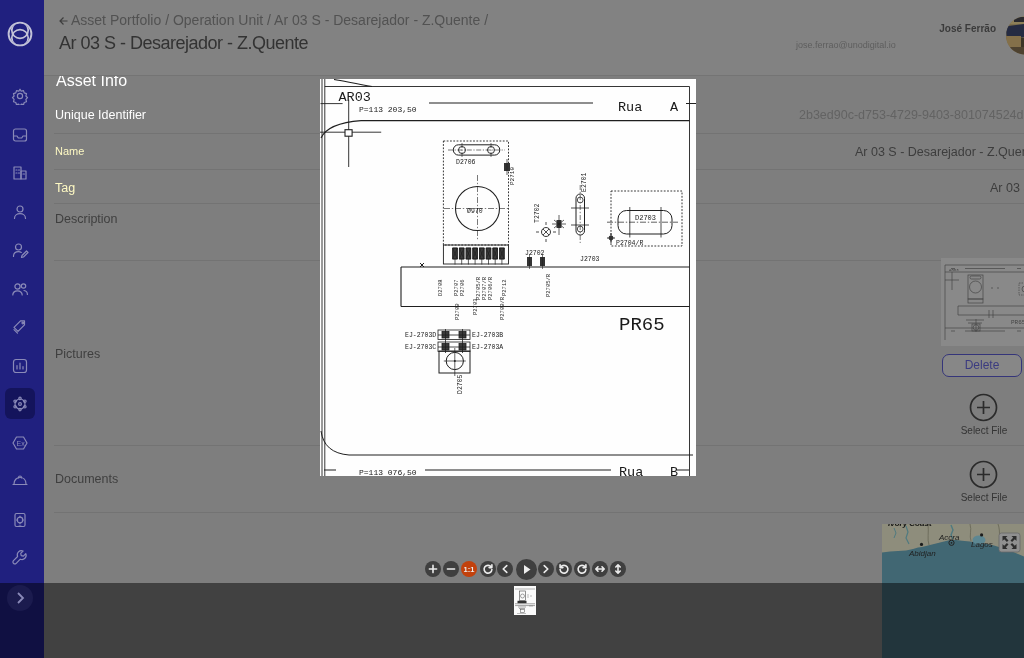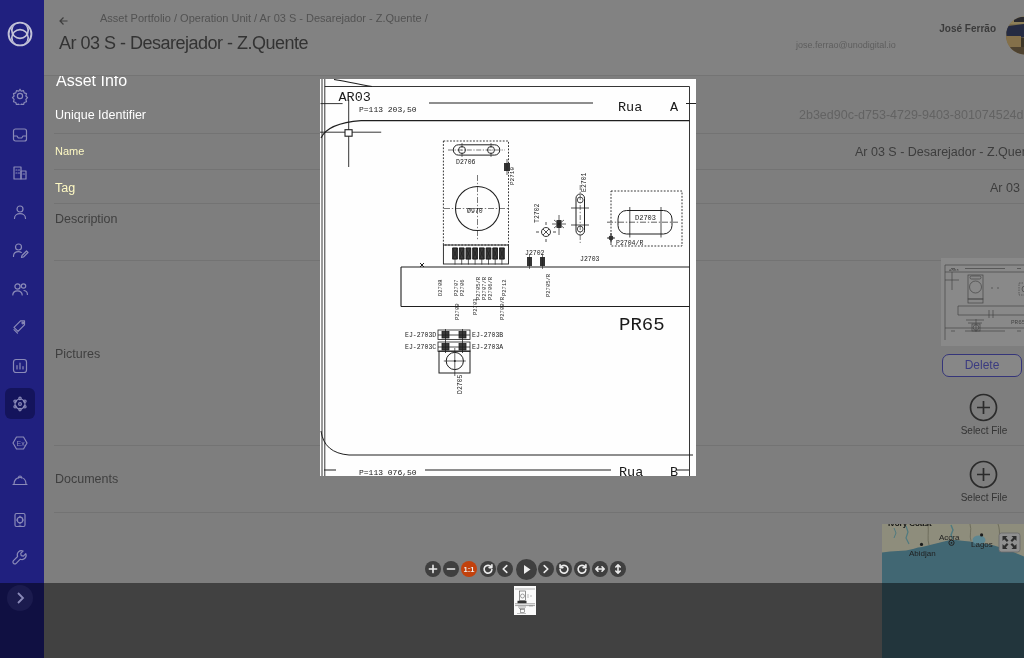--- a/index.html
+++ b/index.html
@@ -15,21 +15,21 @@
 <div class="abs" style="left:56px;top:72px;font-size:16px;color:#ffffff;">Asset Info</div>
 
 <div class="abs" style="left:44px;top:0;width:980px;height:76px;background:#828282;border-bottom:1px solid #747474;"></div>
 
 <div class="abs" style="left:58px;top:12px;width:10px;height:10px;">
 <svg width="10" height="10" viewBox="0 0 10 10">
       <path d="M5.5 1.5 L2 5 L5.5 8.5 M2 5 H9.5" stroke="#3e3e3e" stroke-width="1.2" fill="none"></path>
     </svg>
 </div>
 
-<div class="abs" style="left:71px;top:12px;font-size:11px;color:#525252;margin-left:29px;">Asset Portfolio / Operation Unit / Ar 03 S - Desarejador - Z.Quente /</div>
+<div class="abs" style="left:71px;top:12px;font-size:14px;color:#525252;">Asset Portfolio / Operation Unit / Ar 03 S - Desarejador - Z.Quente /</div>
 
 <div class="abs" style="left:59px;top:33px;font-size:18px;letter-spacing:-0.5px;color:#333333;">Ar 03 S - Desarejador - Z.Quente</div>
 
 <div class="abs" style="left:796px;top:23px;width:200px;text-align:right;font-size:10px;font-weight:bold;color:#3b3b3b;">José Ferrão</div>
 
 <div class="abs" style="left:796px;top:40px;width:200px;text-align:left;font-size:9px;color:#5e5e5e;">jose.ferrao@unodigital.io</div>
 
 <div class="abs" style="left:1006px;top:16px;width:18px;height:39px;">
 <svg width="38" height="39" viewBox="0 0 38 39">
   <defs>
@@ -118,21 +118,21 @@
 
 <div class="abs" style="left:969px;top:460px;width:29px;height:29px;">
 <svg width="29" height="29" viewBox="0 0 29 29">
       <circle cx="14.5" cy="14.5" r="13" fill="none" stroke="#2b2b2b" stroke-width="1.7"></circle>
       <path d="M14.5 8 V21 M8 14.5 H21" stroke="#2b2b2b" stroke-width="1.7"></path>
     </svg>
 </div>
 
 <div class="abs" style="left:934px;top:492px;width:100px;text-align:center;font-size:10px;color:#343434;">Select File</div>
 
-<div class="abs" style="left:882px;top:524px;width:136px;height:134px;">
+<div class="abs" style="left:882px;top:524px;width:136px;height:134px;font-style:italic;">
 <svg width="142" height="134" viewBox="0 0 142 134">
 
   <rect x="0" y="0" width="142" height="134" fill="#416773"></rect>
 
   <path d="M0 28.5 L8 27.5 L16 27 L24 26.5 L31 25 L36 23.5 L40 23 L46 21.5 L52 20 L58 18.5 L64 17 L69 15.8 L74 16 L80 16.8 L88 17.6 L96 18.4 L103 19.6 L112 21.5 L121 24.2 L130 27.5 L136 30 L142 32.5 L142 0 L0 0 Z" fill="#8e8d7c"></path>
 
   <path d="M24 2 L26 8 L24 14 L27 20" stroke="#4f7a80" stroke-width="1.2" fill="none"></path>
   <path d="M69 1 L71 6 L69 11 L71 15" stroke="#4f7a80" stroke-width="1.4" fill="none"></path>
   <path d="M12 4 L14 9 L12 14" stroke="#4f7a80" stroke-width="1" fill="none"></path>
 

